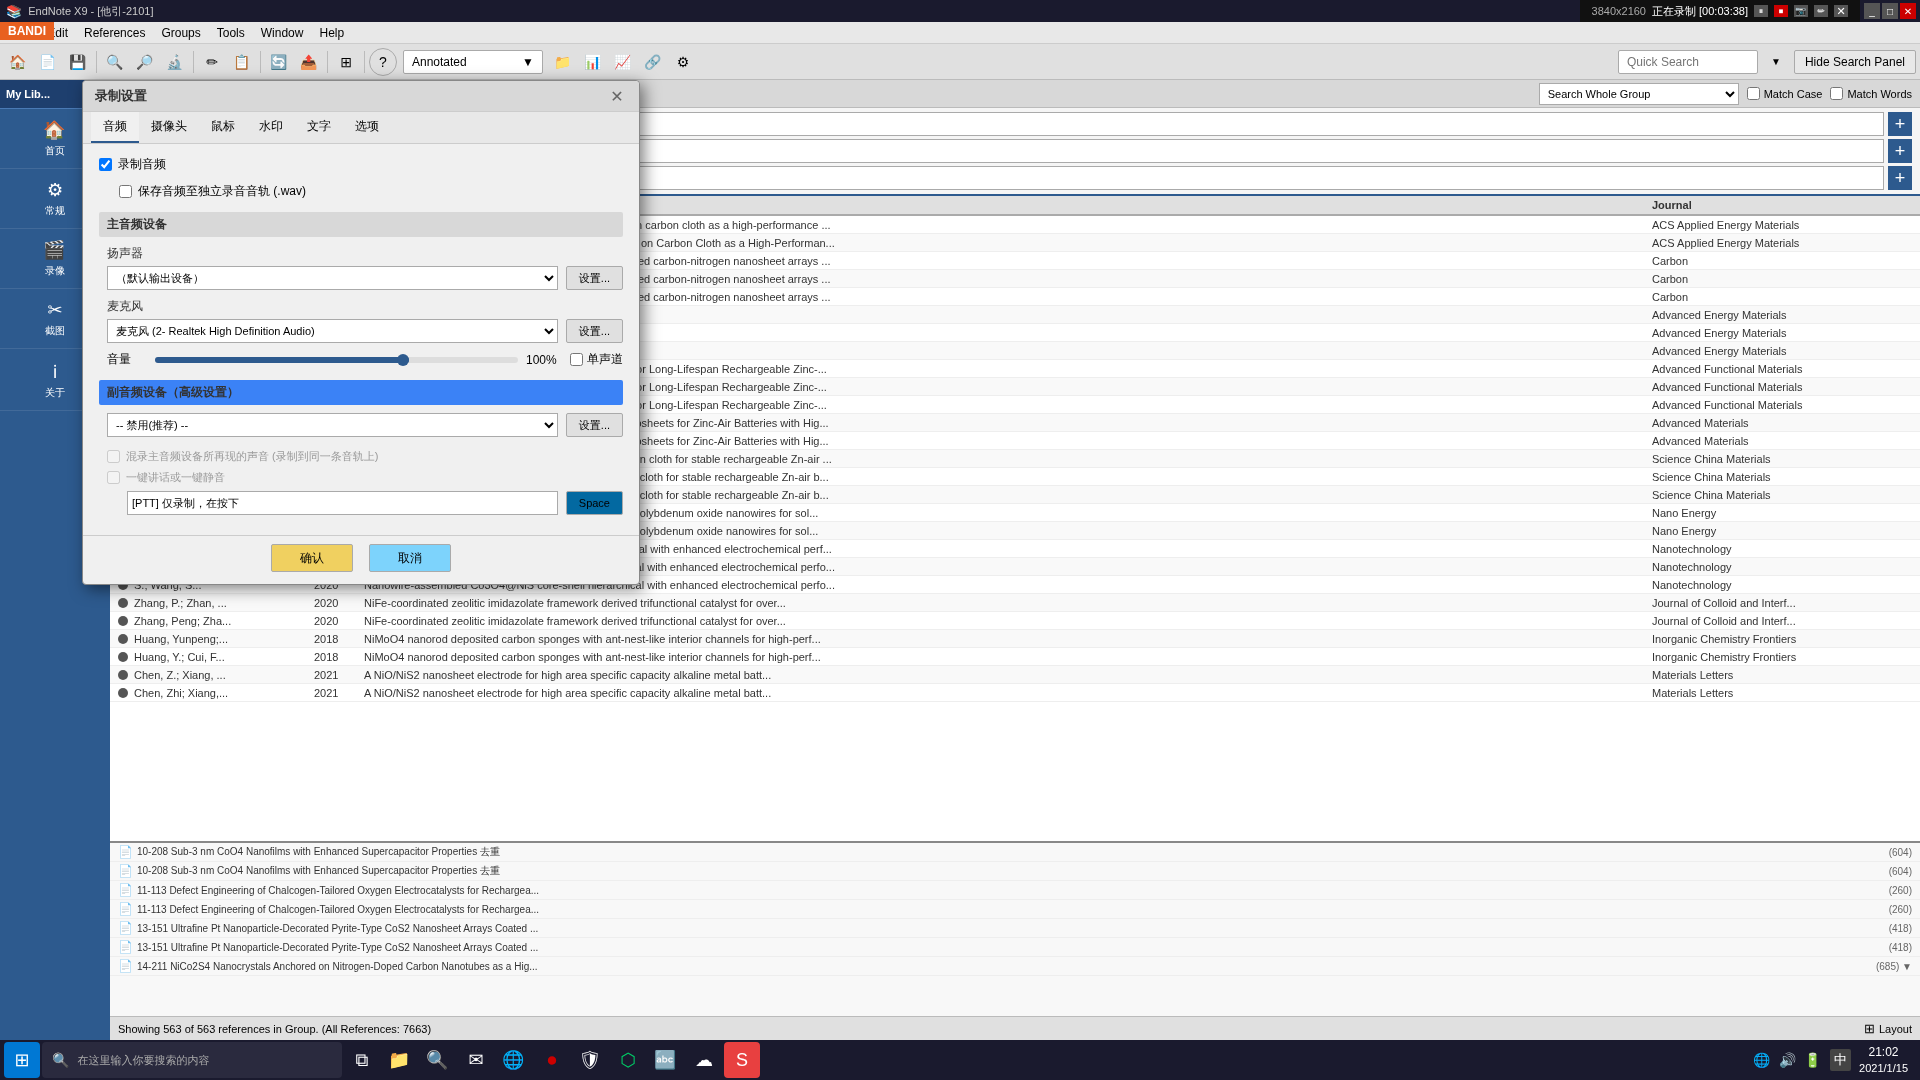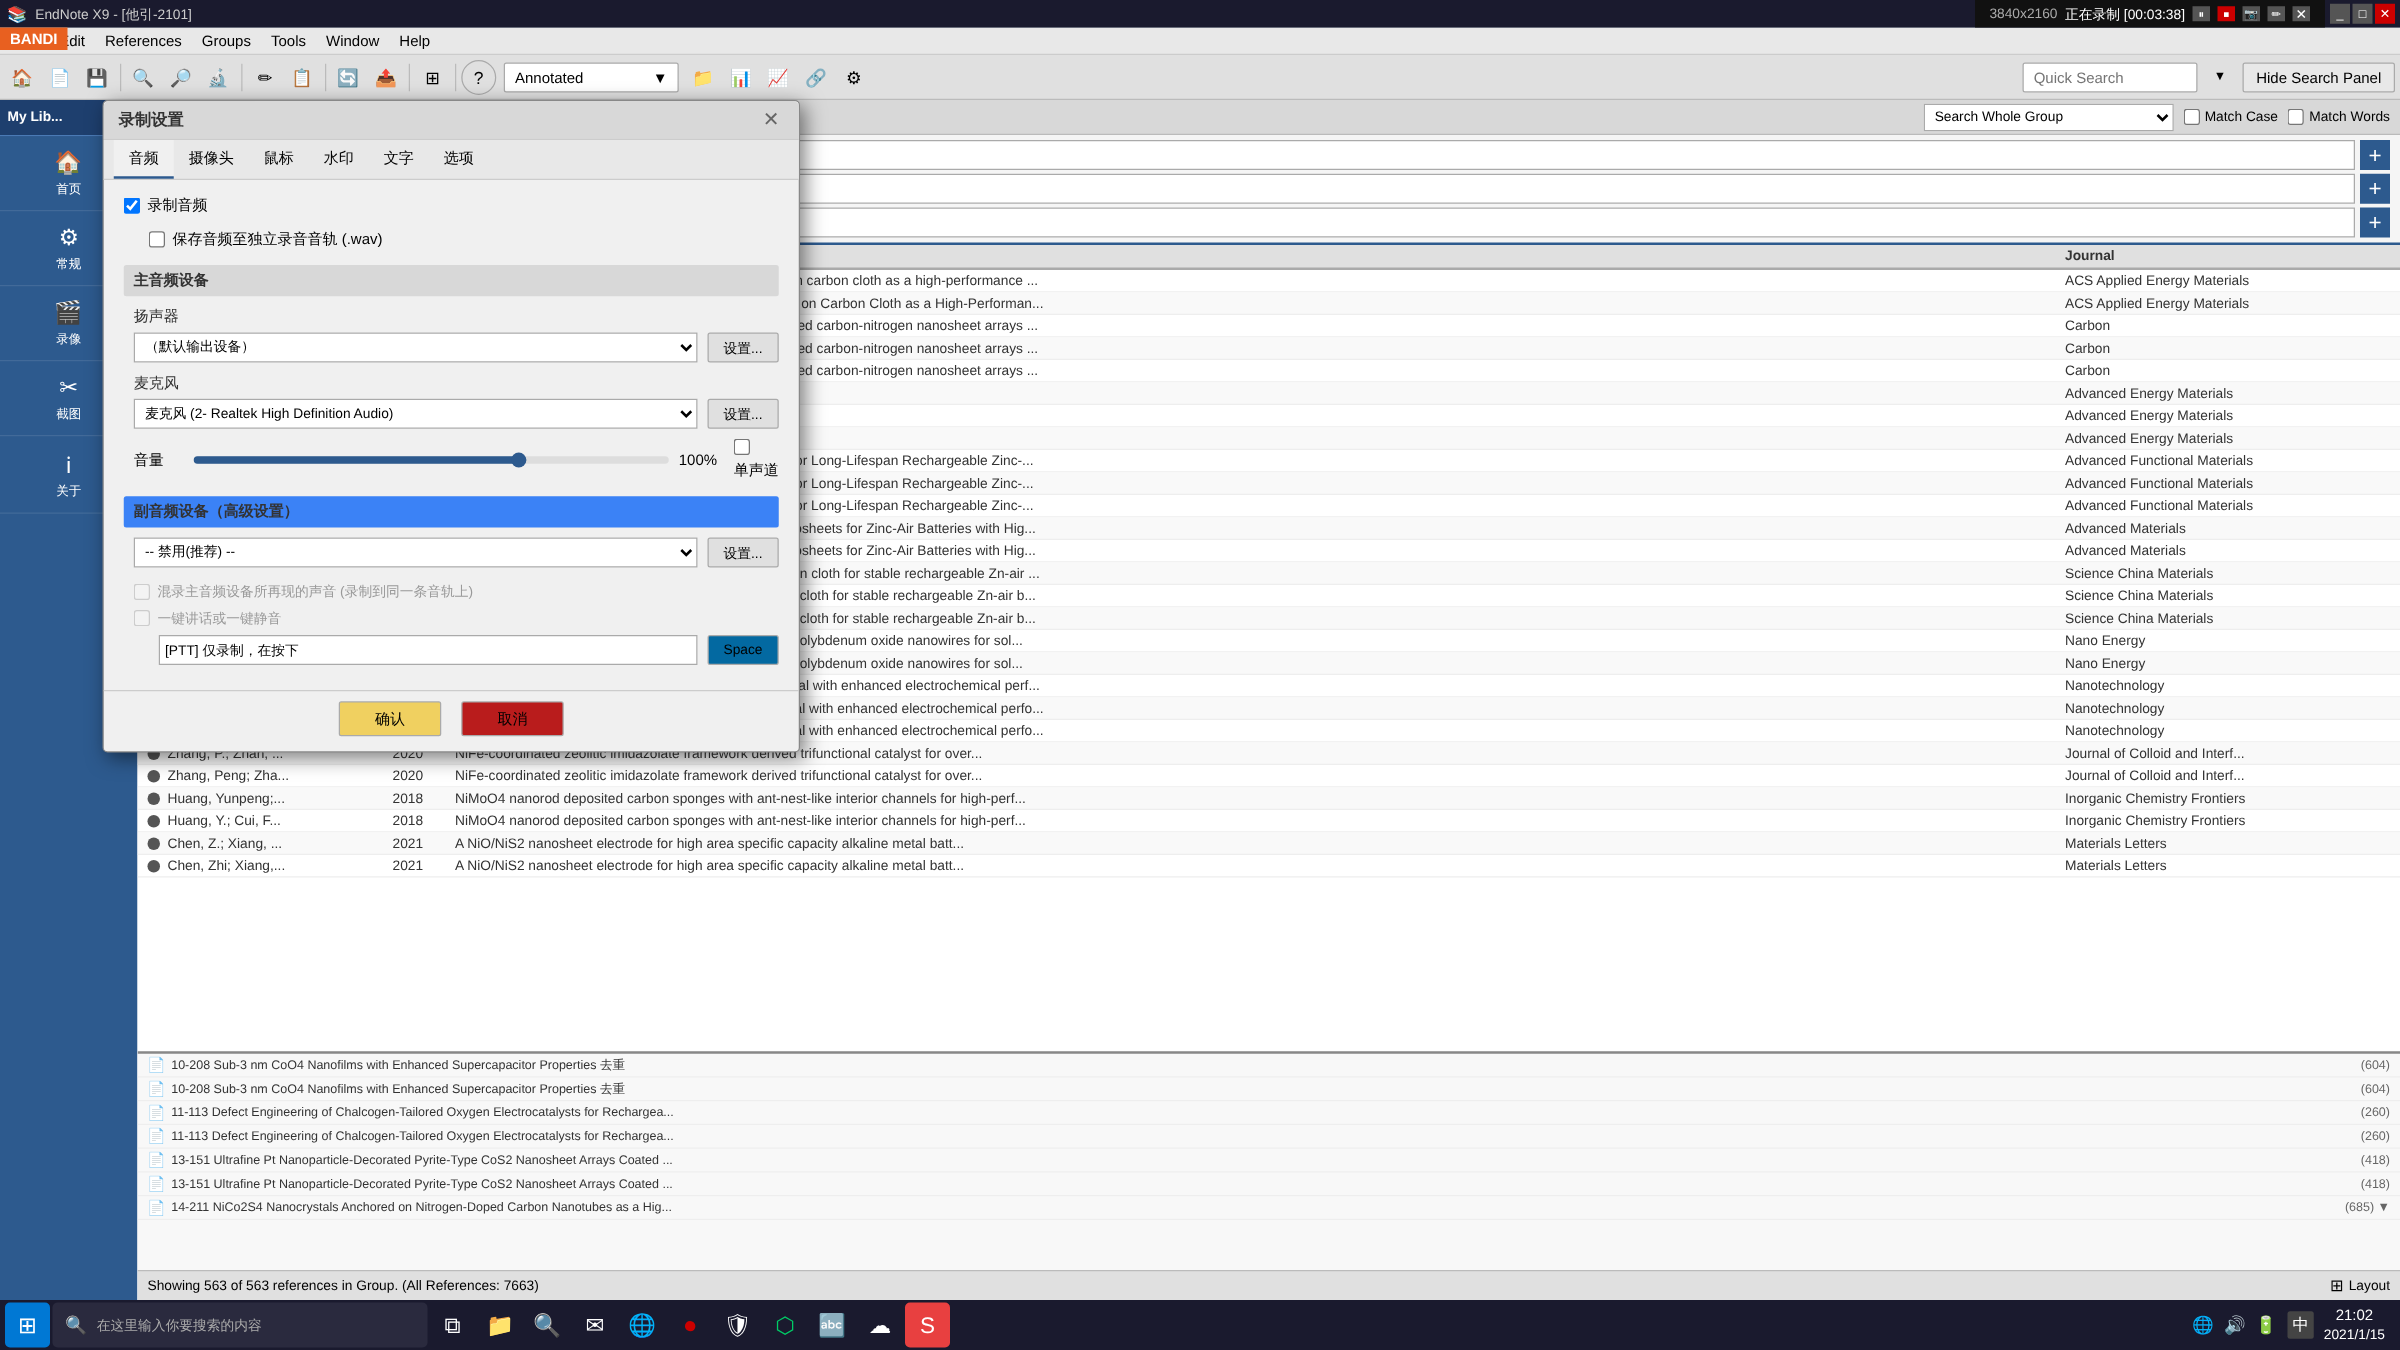--- a/index.html
+++ b/index.html
@@ -462,21 +462,21 @@
         </div>
       </div>
 
       <div style="display:flex;align-items:center;gap:8px;margin-left:8px;margin-bottom:4px;">
         <span style="font-size:12px;min-width:40px;">音量</span>
         <div style="flex:1;height:6px;background:#ddd;border-radius:3px;position:relative;cursor:pointer;">
           <div style="width:70%;height:100%;background:#2d5a8e;border-radius:3px;"></div>
           <div style="position:absolute;right:30%;top:-3px;width:12px;height:12px;background:#2d5a8e;border-radius:50%;cursor:pointer;"></div>
         </div>
         <span style="font-size:12px;min-width:36px;">100%</span>
-        <label style="display:flex;align-items:flex-start;gap:4px;font-size:12px;cursor:pointer;flex-direction:column;">
+        <label style="display:flex;align-items:center;gap:4px;font-size:12px;cursor:pointer;">
           <input type="checkbox" style="">
           <span>单声道</span>
         </label>
       </div>
     </div>
 
     <div style="margin-bottom:12px;">
       <div style="font-size:12px;font-weight:bold;color:#333;margin-bottom:8px;background:#3b82f6;padding:4px 8px;border-radius:2px;">副音频设备（高级设置）</div>
       <div style="display:flex;align-items:center;gap:8px;margin-left:8px;">
         <select style="height:24px;flex:1;border:1px solid #aaa;background:#fff;font-size:11px;padding:0 4px;">
@@ -501,21 +501,21 @@
       <div style="display:flex;align-items:center;gap:8px;margin-left:20px;">
         <input style="height: 24px; flex: 1 1 0%; border: 1px solid rgb(170, 170, 170); background: rgb(255, 255, 255); font-size: 11px; padding: 0px 4px;" value="[PTT] 仅录制，在按下">
         <span style="height:24px;padding:0 12px;background:#0369a1;border:1px solid #aaa;border-radius:2px;font-size:11px;display:flex;align-items:center;">Space</span>
       </div>
     </div>
 
   </div>
 
   <div style="display:flex;justify-content:center;gap:16px;padding:8px 0 12px 0;border-top:1px solid #ccc;">
     <button style="height:28px;padding:0 28px;background:#f0d060;border:1px solid #aaa;border-radius:2px;font-size:12px;cursor:pointer;">确认</button>
-    <button style="height:28px;padding:0 28px;background:#b91c1c;border:1px solid #aaa;border-radius:2px;font-size:12px;cursor:pointer;">取消</button>
+    <button style="height:28px;padding:0 28px;background:#7dd3fc;border:1px solid #aaa;border-radius:2px;font-size:12px;cursor:pointer;">取消</button>
   </div>
 </div>
 
 <div style="position:absolute;bottom:0;left:0;width:1920px;height:40px;background:#1a1a2e;display:flex;align-items:center;justify-content:space-between;z-index:9999;">
   <div style="display:flex;align-items:center;gap:2px;padding-left:4px;">
     <div style="height:36px;width:36px;display:flex;align-items:center;justify-content:center;background:#0078d4;border-radius:4px;color:#fff;font-size:18px;cursor:pointer;">⊞</div>
     <div style="height:36px;width:300px;display:flex;align-items:center;background:#2a2a3e;border-radius:4px;padding:0 10px;color:#aaa;font-size:12px;cursor:pointer;gap:8px;">
       <span style="font-size:14px;">🔍</span>
       <span style="font-size:11px;">在这里输入你要搜索的内容</span>
     </div>

